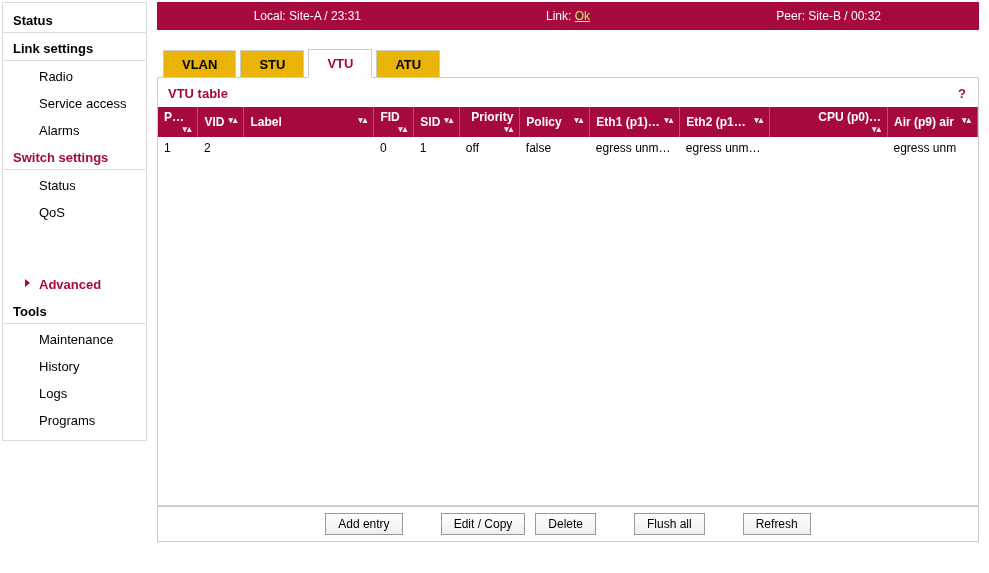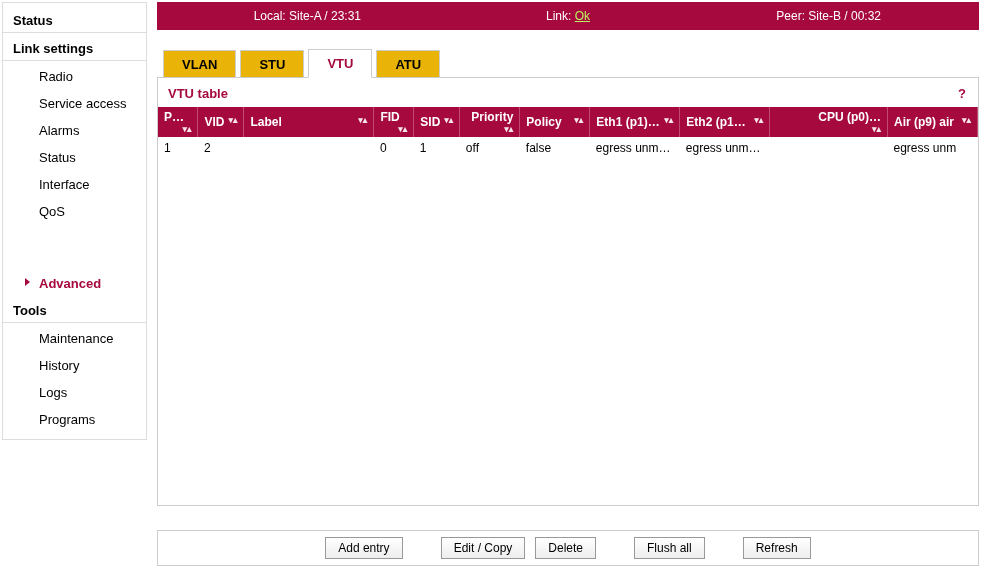--- a/index.html
+++ b/index.html
@@ -123,21 +123,21 @@
   }
   table.data tbody td {
     padding: 4px 6px;
     white-space: nowrap;
     overflow: hidden;
     text-overflow: ellipsis;
     max-width: 90px;
   }
   .actions-bar {
     border: 1px solid #ccc;
-    margin-top: 24px;
+    margin-top: 0;
     padding: 6px 10px;
     display: flex;
     justify-content: center;
     gap: 10px;
   }
   .btn {
     border: 1px solid #999;
     background: linear-gradient(#fff, #eee);
     padding: 3px 12px;
     font-size: 12px;
@@ -153,22 +153,22 @@
 <body>
 
 <div class="layout">
 
   <nav class="sidebar" id="sidebar">
       <div class="side-group-title">Status</div>
       <div class="side-group-title">Link settings</div>
       <div class="side-item">Radio</div>
       <div class="side-item">Service access</div>
       <div class="side-item">Alarms</div>
+      <div class="side-group-title active">Switch settings</div>
       <div class="side-item">Status</div>
-      <div class="side-item">Interface</div>
       <div class="side-item">QoS</div>
       <div class="side-item active">Advanced</div>
       <div class="side-group-title">Tools</div>
       <div class="side-item">Maintenance</div>
       <div class="side-item">History</div>
       <div class="side-item">Logs</div>
       <div class="side-item">Programs</div>
     </nav>
 
   <div class="main">

